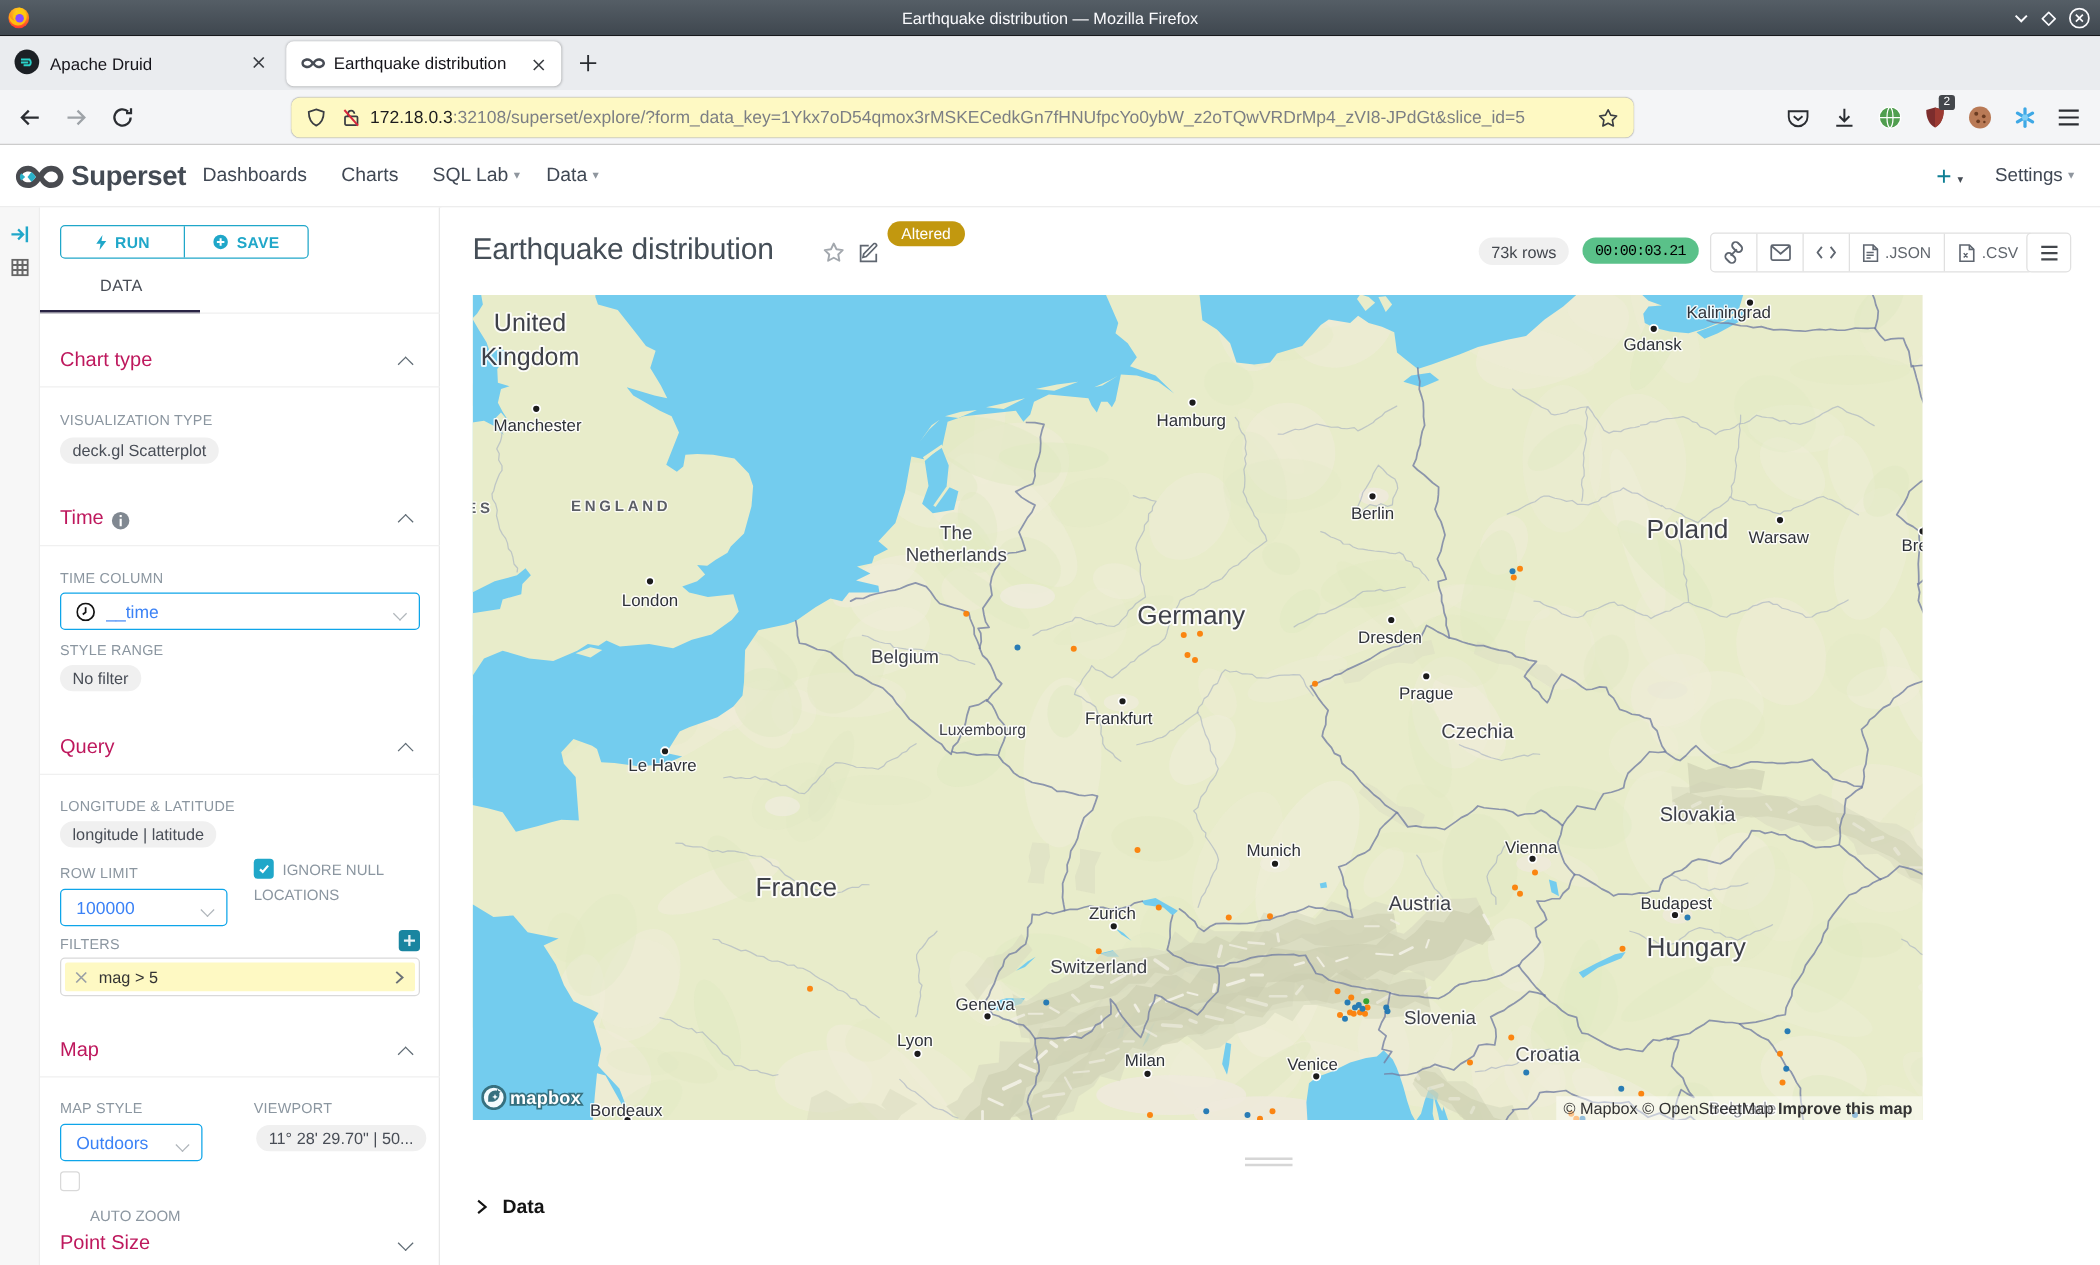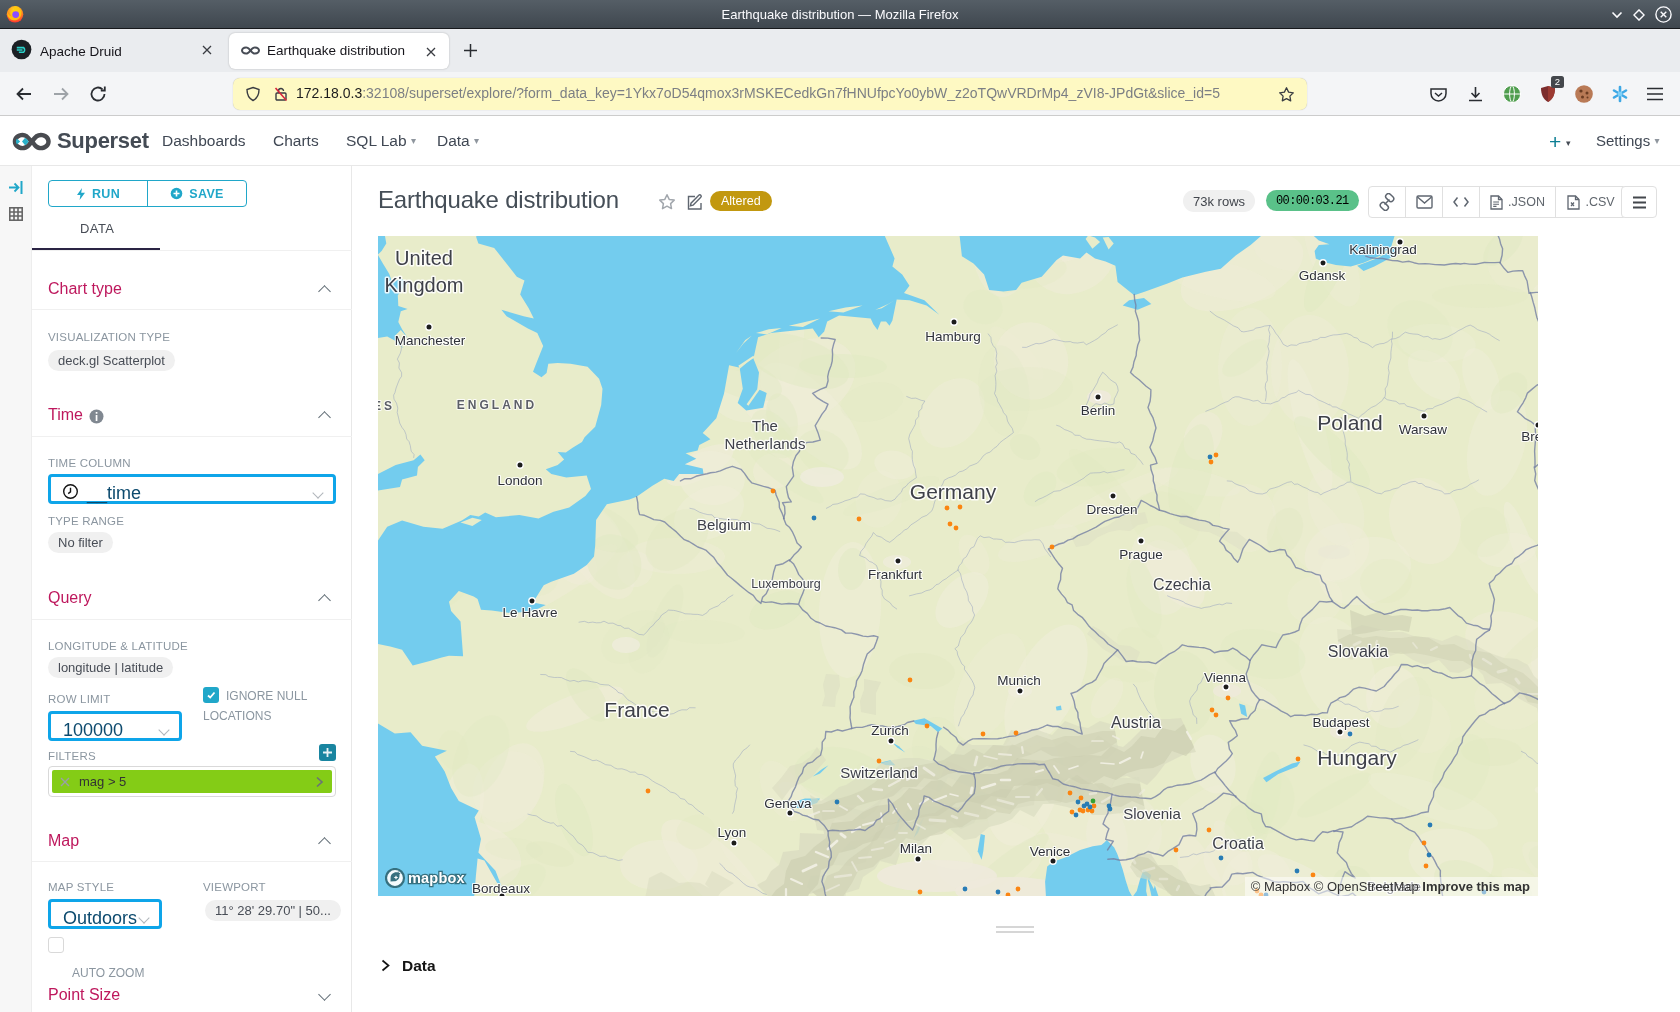--- a/index.html
+++ b/index.html
@@ -16,21 +16,21 @@
 .navlink{position:absolute;top:0;height:50px;line-height:50px;color:#404854;font-size:15.5px}
 
 #iconstrip{position:absolute;left:0;top:166px;width:32px;height:846px;background:#f7f7f7;border-right:1px solid #ededed}
 #sidebar{position:absolute;left:32px;top:166px;width:320px;height:846px;background:#fff;border-right:1px solid #e8e8e8}
 .seclbl{font-size:11.5px;color:#8b96a0;letter-spacing:.2px}
 .pill{display:inline-block;background:#f0f0f0;border-radius:11px;color:#484d56;font-size:13px;padding:3px 10px}
 .sechead{font-size:16px;color:#be185d;font-weight:400}
 .chev{position:absolute;right:22px;width:9px;height:9px;border-left:1.6px solid #5f6b74;border-top:1.6px solid #5f6b74}
 .chev.up{transform:rotate(45deg)}
 .chev.down{transform:rotate(225deg)}
-.selbox{position:absolute;border:3px solid #0ea5e9;border-radius:4px;background:#fff;font-size:18px;color:#0c4a6e}
+.selbox{position:absolute;border:1px solid #0ea5e9;border-radius:4px;background:#fff;font-size:14px;color:#3b82f6}
 .selcaret{position:absolute;right:11px;top:12px;width:8px;height:8px;border-left:1.4px solid #b0b6bb;border-top:1.4px solid #b0b6bb;transform:rotate(225deg)}
 hr.sep{border:none;border-top:1px solid #f0f0f0}
 
 #main{position:absolute;left:353px;top:166px;width:1327px;height:846px;background:#fff}
 #maparea{position:absolute;left:378px;top:236px;width:1160px;height:660px;overflow:hidden}
 .btnbar{position:absolute;display:flex;border:1px solid #e0e0e0;border-radius:4px;background:#fff}
 .btnbar>div{height:30px;display:flex;align-items:center;justify-content:center;border-right:1px solid #e0e0e0;color:#60666d}
 .btnbar>div:last-child{border-right:none}
 svg text{font-family:"Liberation Sans",sans-serif}
 </style></head>
@@ -212,21 +212,21 @@
   <hr class="sep abs" style="left:0;top:270px;width:320px">
   <span class="abs seclbl" style="left:16px;top:291px">TIME COLUMN</span>
   <div class="selbox" style="left:16px;top:308px;width:288px;height:30px">
     <svg class="abs" style="left:12px;top:7px" width="15" height="15" viewBox="0 0 15 15">
         <circle cx="7.5" cy="7.5" r="6.8" fill="none" stroke="#141414" stroke-width="1.4"></circle>
         <path d="M7.5 3.8 V7.8 L5.2 9.6" fill="none" stroke="#141414" stroke-width="1.4"></path>
       </svg>
     <span class="abs" style="left:36px;top:6px">__time</span>
     <div class="selcaret"></div>
   </div>
-  <span class="abs seclbl" style="left:16px;top:349px">TYPE RANGE</span>
+  <span class="abs seclbl" style="left:16px;top:349px">STYLE RANGE</span>
   <span class="pill abs" style="left:16px;top:366px">No filter</span>
 
   <span class="abs sechead" style="left:16px;top:423px">Query</span>
   <div class="chev up" style="top:430px"></div>
   <hr class="sep abs" style="left:0;top:453px;width:320px">
   <span class="abs seclbl" style="left:16px;top:474px">LONGITUDE &amp; LATITUDE</span>
   <span class="pill abs" style="left:16px;top:491px">longitude | latitude</span>
   <span class="abs seclbl" style="left:16px;top:527px">ROW LIMIT</span>
   <div class="abs" style="left:171px;top:521px;width:16px;height:16px;background:#20a7c9;border-radius:3px"></div>
   <svg class="abs" style="left:174px;top:524px" width="10" height="10" viewBox="0 0 10 10">
@@ -237,21 +237,21 @@
   <div class="selbox" style="left:16px;top:545px;width:134px;height:30px">
     <span class="abs" style="left:12px;top:6px">100000</span>
     <div class="selcaret"></div>
   </div>
   <span class="abs seclbl" style="left:16px;top:584px">FILTERS</span>
   <div class="abs" style="left:287px;top:578px;width:17px;height:17px;background:#1985a0;border-radius:3px"></div>
   <svg class="abs" style="left:291px;top:582px" width="9" height="9" viewBox="0 0 9 9">
       <path d="M4.5 0 V9 M0 4.5 H9" stroke="#e8f3f6" stroke-width="1.8"></path>
     </svg>
   <div class="abs" style="left:16px;top:600px;width:288px;height:31px;border:1px solid #d9d9d9;border-radius:4px">
-    <div class="abs" style="left:3px;top:3px;right:3px;bottom:3px;background:#84cc16;border-radius:2px">
+    <div class="abs" style="left:3px;top:3px;right:3px;bottom:3px;background:#fef9c3;border-radius:2px">
       <svg class="abs" style="left:8px;top:7px" width="10" height="10" viewBox="0 0 10 10">
           <path d="M1 1 L9 9 M9 1 L1 9" stroke="#9aa0a6" stroke-width="1.4"></path>
         </svg>
       <span class="abs" style="left:27px;top:4px;font-size:13px;color:#333">mag &gt; 5</span>
       <svg class="abs" style="right:8px;top:6px" width="9" height="12" viewBox="0 0 9 12">
           <path d="M2 1.5 L7 6 L2 10.5" stroke="#6b7177" stroke-width="1.6" fill="none"></path>
         </svg>
     </div>
   </div>
 
@@ -276,21 +276,21 @@
   <span class="abs" style="left:25px;top:20px;font-size:24px;color:#454e57;letter-spacing:-.2px">Earthquake distribution</span>
   <svg class="abs" style="left:305px;top:27px" width="18" height="18" viewBox="0 0 18 18">
       <path d="M9 1.8 L11.2 6.4 16.2 7.1 12.6 10.6 13.5 15.6 9 13.2 4.5 15.6 5.4 10.6 1.8 7.1 6.8 6.4 Z" fill="none" stroke="#a2a7ad" stroke-width="1.5" stroke-linejoin="round"></path>
     </svg>
   <svg class="abs" style="left:334px;top:28px" width="17" height="17" viewBox="0 0 17 17">
       <g fill="none" stroke="#5f6670" stroke-width="1.4">
         <path d="M14 9 V15 H1.5 V2.5 H8"></path>
         <path d="M6 11.2 L13.8 3.2 a1.4 1.4 0 0 0 -2 -2 L4 9.2 L3.4 11.8 Z"></path>
       </g>
     </svg>
-  <span class="abs" style="left:357px;top:25px;background:#c2980f;color:#fff;font-size:12.5px;border-radius:11px;padding:3px 11px">Altered</span>
+  <span class="abs" style="left:357px;top:11px;background:#c2980f;color:#fff;font-size:12.5px;border-radius:11px;padding:3px 11px">Altered</span>
   <span class="abs" style="left:830px;top:24px;background:#f0f0f0;color:#42464d;font-size:13px;border-radius:11px;padding:4px 10px 3px">73k rows</span>
   <span class="abs" style="left:913px;top:24px;background:#5ac189;color:#000000;border-radius:11px;padding:4px 10px 3px;font-family:Liberation Mono, monospace;font-size:12px;letter-spacing:-.6px">00:00:03.21</span>
   <div class="btnbar" style="left:1015px;top:20px">
     <div style="width:37px">
         <svg width="18" height="18" viewBox="0 0 18 18">
           <g fill="none" stroke="#5f6670" stroke-width="1.5">
             <rect x="7.2" y="1.8" width="9" height="5.6" rx="2.8" transform="rotate(45 11.7 4.6)"></rect>
             <rect x="1.8" y="10.6" width="9" height="5.6" rx="2.8" transform="rotate(45 6.3 13.4)"></rect>
             <path d="M6.5 11.5 L11.5 6.5"></path>
           </g>

